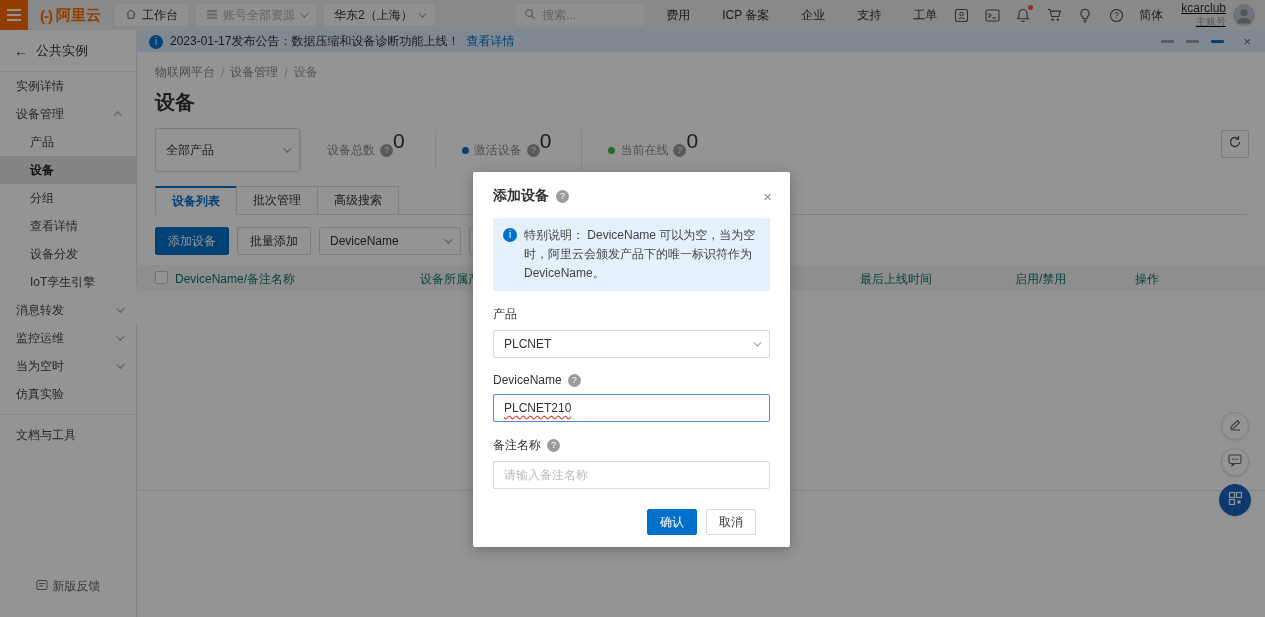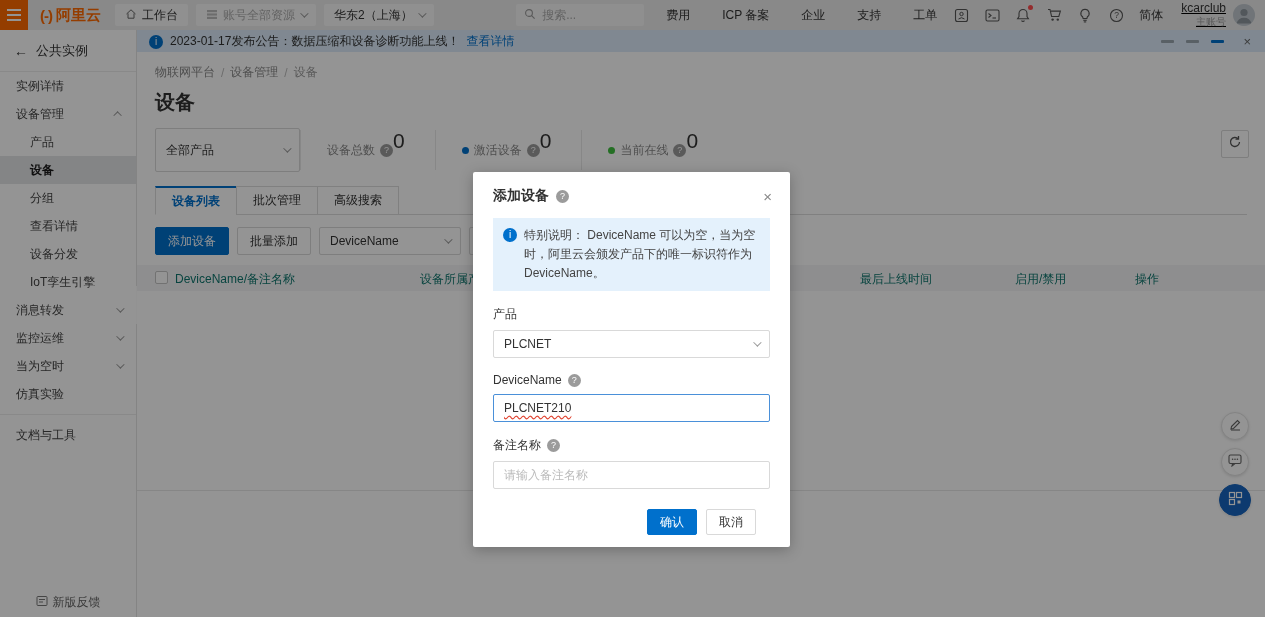--- a/index.html
+++ b/index.html
@@ -44,21 +44,21 @@
              border-right:1px solid #e3e3e3; z-index:1; }
   .sb-head { display:flex; align-items:center; gap:8px; height:42px; padding:0 14px;
              border-bottom:1px solid #ececec; font-size:13px; color:#333; }
   .sb-back { font-size:14px; color:#333; cursor:pointer; }
   .s-item { display:flex; align-items:center; justify-content:space-between; height:28px;
             padding:0 14px 0 16px; font-size:12px; color:#444; cursor:pointer; white-space:nowrap; }
   .s-item.ind { padding-left:30px; }
   .s-item.sel { background:#e4e5e7; color:#1a1a1a; font-weight:bold; }
   .s-item .chev { border-color:#999; }
   .sb-div { height:1px; background:#ececec; margin:6px 0; }
-  .sb-foot { position:absolute; bottom:6px; left:0; width:100%; display:flex; align-items:center;
+  .sb-foot { position:absolute; bottom:22px; left:0; width:100%; display:flex; align-items:center;
              justify-content:center; gap:5px; font-size:12px; color:#666; cursor:pointer; }
   .collapse-tab { position:absolute; top:285px; left:136px; width:11px; height:40px; background:#fbfbfb;
                   border:1px solid #e3e3e3; border-left:none; border-radius:0 6px 6px 0;
                   display:flex; align-items:center; justify-content:center; z-index:1; }
   .collapse-tab .chev { transform:rotate(135deg); width:5px; height:5px; }
 
   
   .content { position:absolute; top:30px; left:137px; width:1128px; height:587px; background:#fff; z-index:1; }
   .banner { height:22px; background:#dcebfa; display:flex; align-items:center; gap:7px; padding:0 14px 0 12px;
             font-size:12px; color:#333; }

